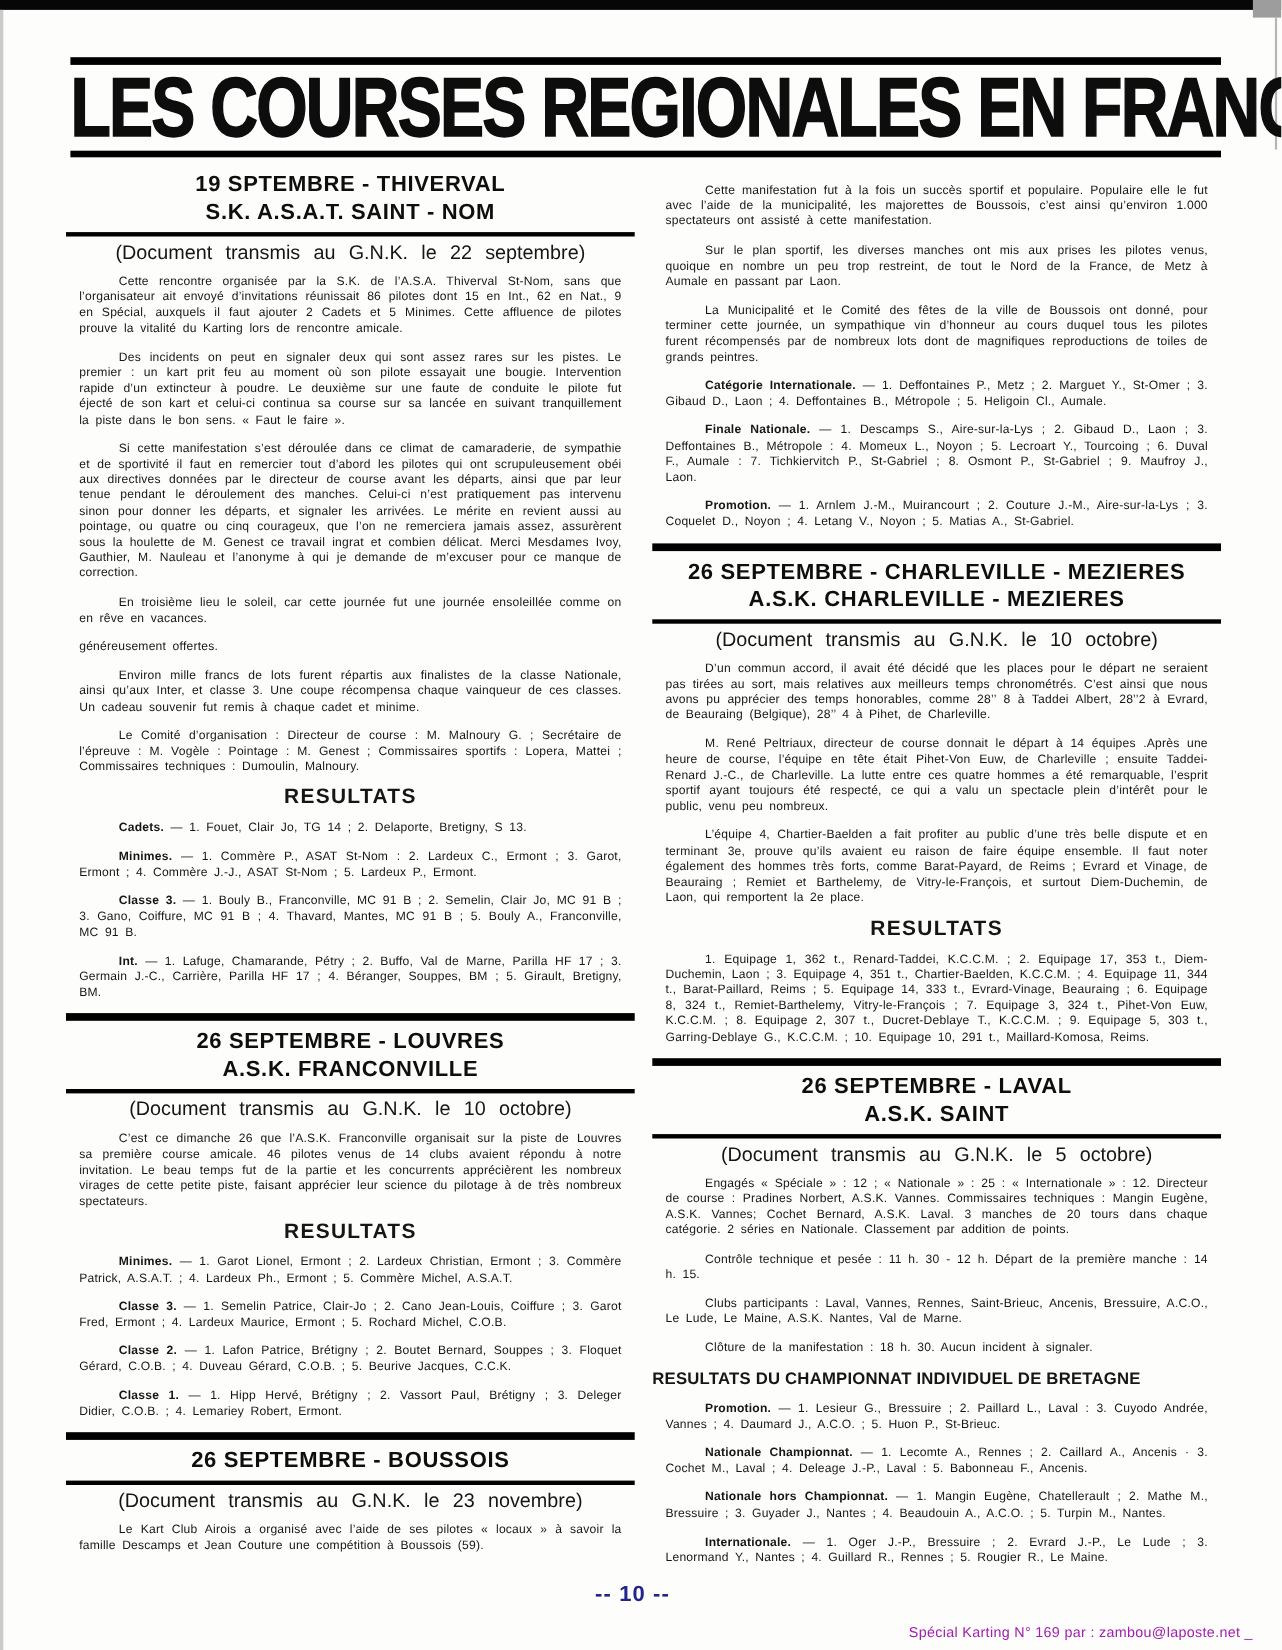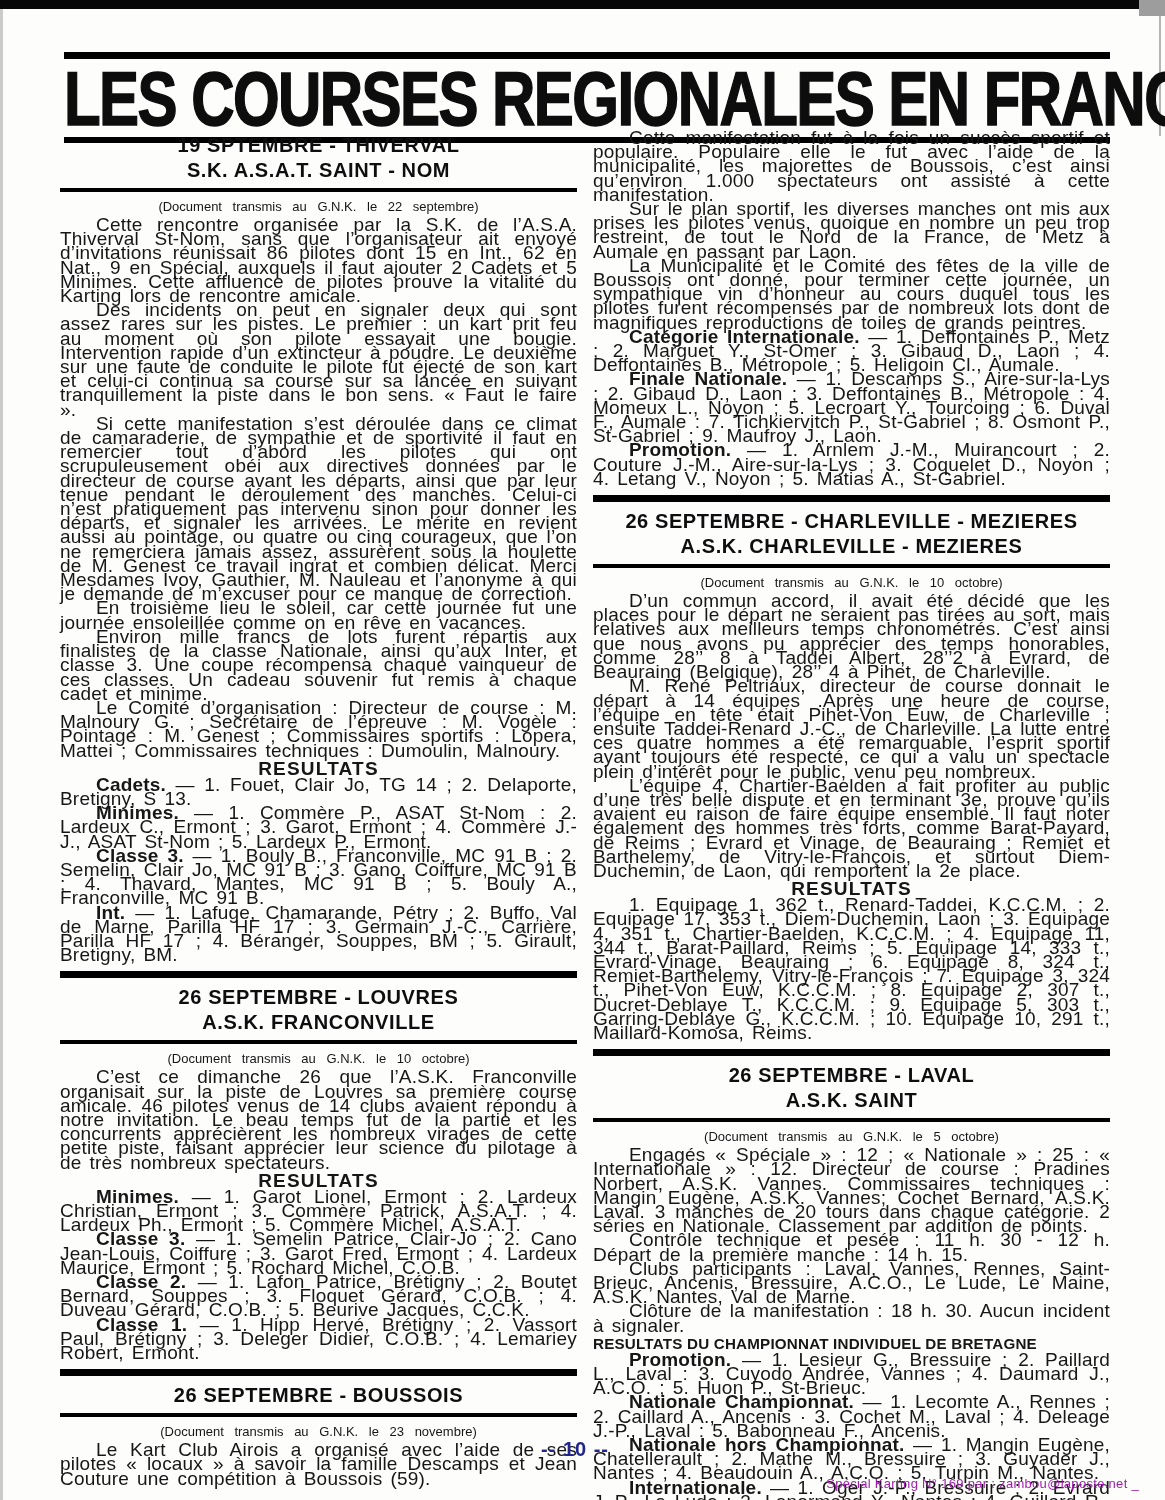--- a/index.html
+++ b/index.html
@@ -16,33 +16,33 @@
   .masthead { position:absolute; left:64px; top:52px; width:1046px; }
   .mast-rule { height:7px; background:#000; }
   .mast-rule.bottom { height:6px; margin-top:4px; }
   .mast-title {
     font-weight:bold; font-size:76px; line-height:64px; padding:8px 0 2px 0;
     white-space:nowrap; letter-spacing:-2px; color:#0d0d0d;
     transform:scaleX(0.79); transform-origin:left center;
     -webkit-text-stroke:1.5px #0d0d0d;
   }
 
-  .col { position:absolute; top:131px; width:517px; }
+  .col { position:absolute; top:154px; width:517px; }
   .col-left  { left:60px; }
   .col-right { left:593px; }
 
   .section-header { text-align:center; font-weight:bold; font-size:20px; line-height:25px; letter-spacing:0.6px; margin-top:2px; color:#0e0e0e; }
   .header-rule { height:4px; background:#000; margin:5px 0 7px 0; }
   .divider { height:7px; background:#000; margin:9px 0 7px 0; }
 
-  .transmis { text-align:center; font-size:13px; line-height:15px; word-spacing:7px; margin:3px 0 4px 0; }
+  .transmis { text-align:center; font-size:18px; line-height:15px; word-spacing:7px; margin:3px 0 4px 0; }
 
   .para {
-    font-size:19px; line-height:14.2px; text-align:justify;
-    text-indent:36px; word-spacing:2.6px; letter-spacing:0.2px; margin:0;
+    font-size:11px; line-height:14.2px; text-align:justify;
+    text-indent:36px; word-spacing:2.6px; letter-spacing:0.2px; margin:12px;
   }
   .para.noindent { text-indent:0; }
   .para .lead { font-weight:bold; }
 
   .results-title { text-align:center; font-weight:bold; font-size:19px; line-height:17px; letter-spacing:1.2px; margin:2px 0 1px 0; }
   .subhead { font-weight:bold; font-size:15.2px; line-height:17px; letter-spacing:0.2px; margin:2px 0 1px 0; }
 
   .page-number { position:absolute; left:541px; top:1438px; font-weight:bold; font-size:20px; letter-spacing:1px; color:#22258b; }
   .credit-line { position:absolute; right:26px; top:1476px; font-size:13px; letter-spacing:0.3px; color:#a21caf; }
 </style>
@@ -65,20 +65,21 @@
       <div class="section-header">
         <div class="sh-line">19 SPTEMBRE - THIVERVAL</div>
         <div class="sh-line">S.K.  A.S.A.T.  SAINT - NOM</div>
       </div>
       <div class="header-rule"></div>
       <div class="transmis">(Document transmis au G.N.K. le 22 septembre)</div>
       <div class="para">Cette rencontre organisée par la S.K. de l’A.S.A. Thiverval St-Nom, sans que l’organisateur ait envoyé d’invitations réunissait 86 pilotes dont 15 en Int., 62 en Nat., 9 en Spécial, auxquels il faut ajouter 2 Cadets et 5 Minimes. Cette affluence de pilotes prouve la vitalité du Karting lors de rencontre amicale.</div>
       <div class="para">Des incidents on peut en signaler deux qui sont assez rares sur les pistes. Le premier : un kart prit feu au moment où son pilote essayait une bougie. Intervention rapide d’un extincteur à poudre. Le deuxième sur une faute de conduite le pilote fut éjecté de son kart et celui-ci continua sa course sur sa lancée en suivant tranquillement la piste dans le bon sens. « Faut le faire ».</div>
       <div class="para">Si cette manifestation s’est déroulée dans ce climat de camaraderie, de sympathie et de sportivité il faut en remercier tout d’abord les pilotes qui ont scrupuleusement obéi aux directives données par le directeur de course avant les départs, ainsi que par leur tenue pendant le déroulement des manches. Celui-ci n’est pratiquement pas intervenu sinon pour donner les départs, et signaler les arrivées. Le mérite en revient aussi au pointage, ou quatre ou cinq courageux, que l’on ne remerciera jamais assez, assurèrent sous la houlette de M. Genest ce travail ingrat et combien délicat. Merci Mesdames Ivoy, Gauthier, M. Nauleau et l’anonyme à qui je demande de m’excuser pour ce manque de correction.</div>
       <div class="para">En troisième lieu le soleil, car cette journée fut une journée ensoleillée comme on en rêve en vacances.</div>
+      <div class="para noindent">généreusement offertes.</div>
       <div class="para">Environ mille francs de lots furent répartis aux finalistes de la classe Nationale, ainsi qu’aux Inter, et classe 3. Une coupe récompensa chaque vainqueur de ces classes. Un cadeau souvenir fut remis à chaque cadet et minime.</div>
       <div class="para">Le Comité d’organisation : Directeur de course : M. Malnoury G. ; Secrétaire de l’épreuve : M. Vogèle : Pointage : M. Genest ; Commissaires sportifs : Lopera, Mattei ; Commissaires techniques : Dumoulin, Malnoury.</div>
       <div class="results-title">RESULTATS</div>
       <div class="para result"><span class="lead">Cadets. </span>— 1. Fouet, Clair Jo, TG 14 ; 2. Delaporte, Bretigny, S 13.</div>
       <div class="para result"><span class="lead">Minimes. </span>— 1. Commère P., ASAT St-Nom : 2. Lardeux C., Ermont ; 3. Garot, Ermont ; 4. Commère J.-J., ASAT St-Nom ; 5. Lardeux P., Ermont.</div>
       <div class="para result"><span class="lead">Classe 3. </span>— 1. Bouly B., Franconville, MC 91 B ; 2. Semelin, Clair Jo, MC 91 B ; 3. Gano, Coiffure, MC 91 B ; 4. Thavard, Mantes, MC 91 B ; 5. Bouly A., Franconville, MC 91 B.</div>
       <div class="para result"><span class="lead">Int. </span>— 1. Lafuge, Chamarande, Pétry ; 2. Buffo, Val de Marne, Parilla HF 17 ; 3. Germain J.-C., Carrière, Parilla HF 17 ; 4. Béranger, Souppes, BM ; 5. Girault, Bretigny, BM.</div>
       <div class="divider"></div>
       <div class="section-header">
         <div class="sh-line">26 SEPTEMBRE - LOUVRES</div>

